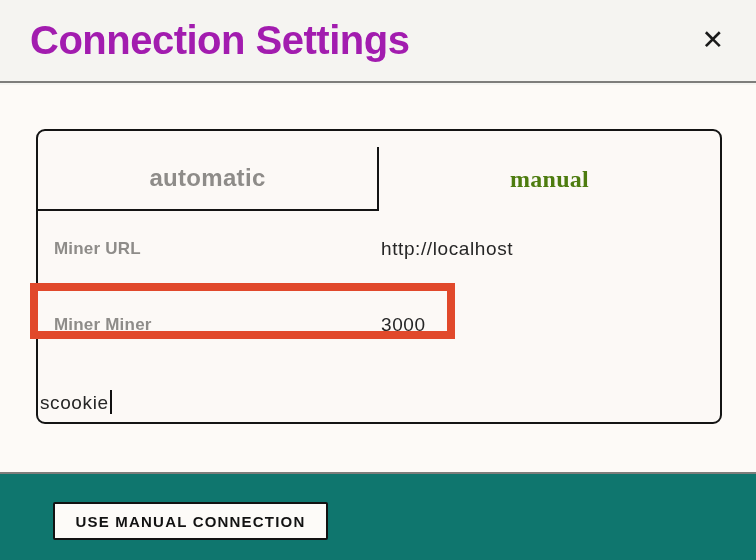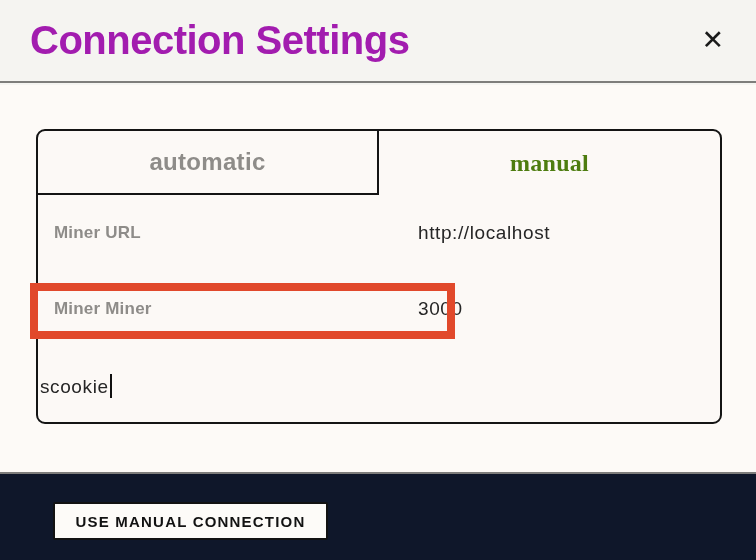--- a/index.html
+++ b/index.html
@@ -55,20 +55,21 @@
     position: absolute;
     left: 36px; top: 129px;
     width: 686px; height: 295px;
     border: 2px solid #141414;
     border-radius: 9px;
     background: #fcf9f6;
   }
   .tabs {
     display: flex;
     height: 64px;
+    margin-top: 16px;
   }
   .tab {
     display: flex;
     align-items: center;
     justify-content: center;
     font-size: 24px;
     font-weight: bold;
     cursor: pointer;
     letter-spacing: 0.3px;
   }
@@ -84,21 +85,20 @@
     color: #4d7c0f;
     border-top-right-radius: 7px;
     font-family: Liberation Serif, serif;
   }
 
   .rows { height: 229px; display: flex; flex-direction: column; }
   .row {
     flex: 1;
     display: flex;
     align-items: center;
-    gap: 37px;
   }
   .row-label {
     width: 341px;
     padding-left: 16px;
     font-size: 17px;
     font-weight: bold;
     letter-spacing: 0.2px;
     color: #8e8c89;
   }
   .row-value {
@@ -125,21 +125,21 @@
     width: 425px; height: 56px;
     border: 8px solid #e1492b;
     pointer-events: none;
   }
 
   
   .footer {
     position: absolute;
     left: 0; top: 472px;
     width: 756px; height: 88px;
-    background: #0f172a;
+    background: #0f766e;
     border-top: 2px solid #7e7d7b;
     text-decoration: underline;
   }
   .manual-connection-btn {
     position: absolute;
     left: 53px; top: 28px;
     width: 275px; height: 38px;
     background: #fdfbf8;
     border: 2px solid #121212;
     border-radius: 2px;

